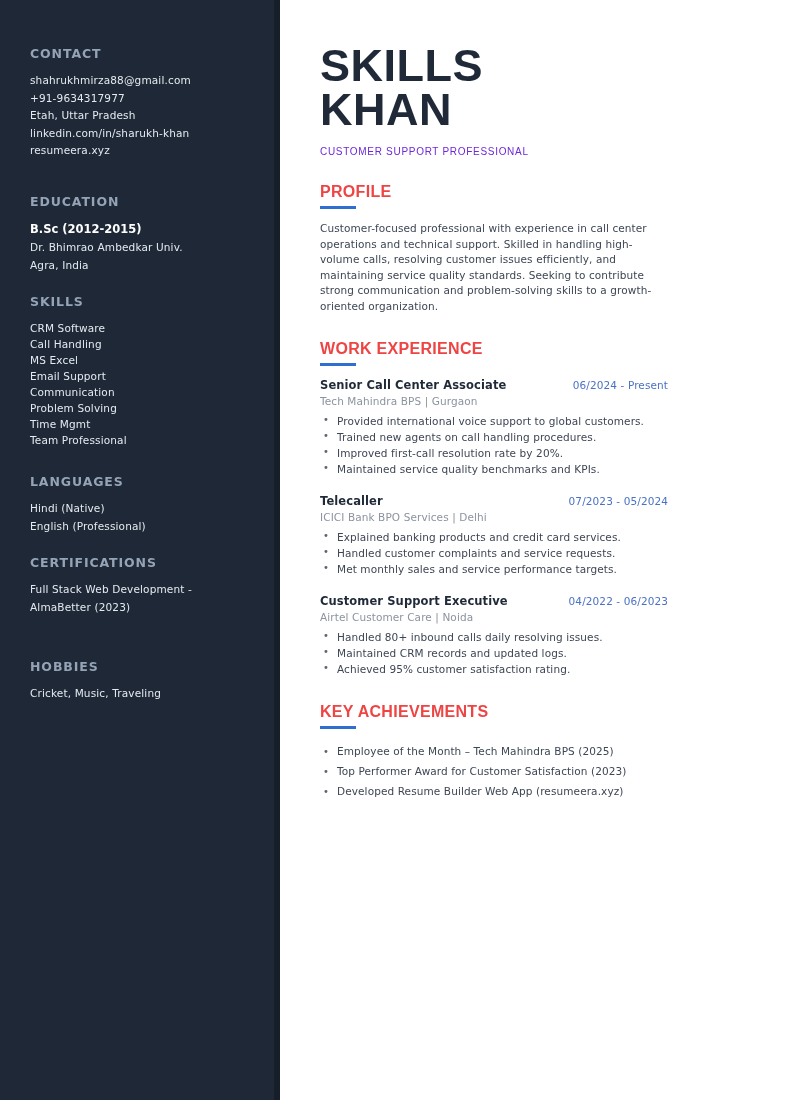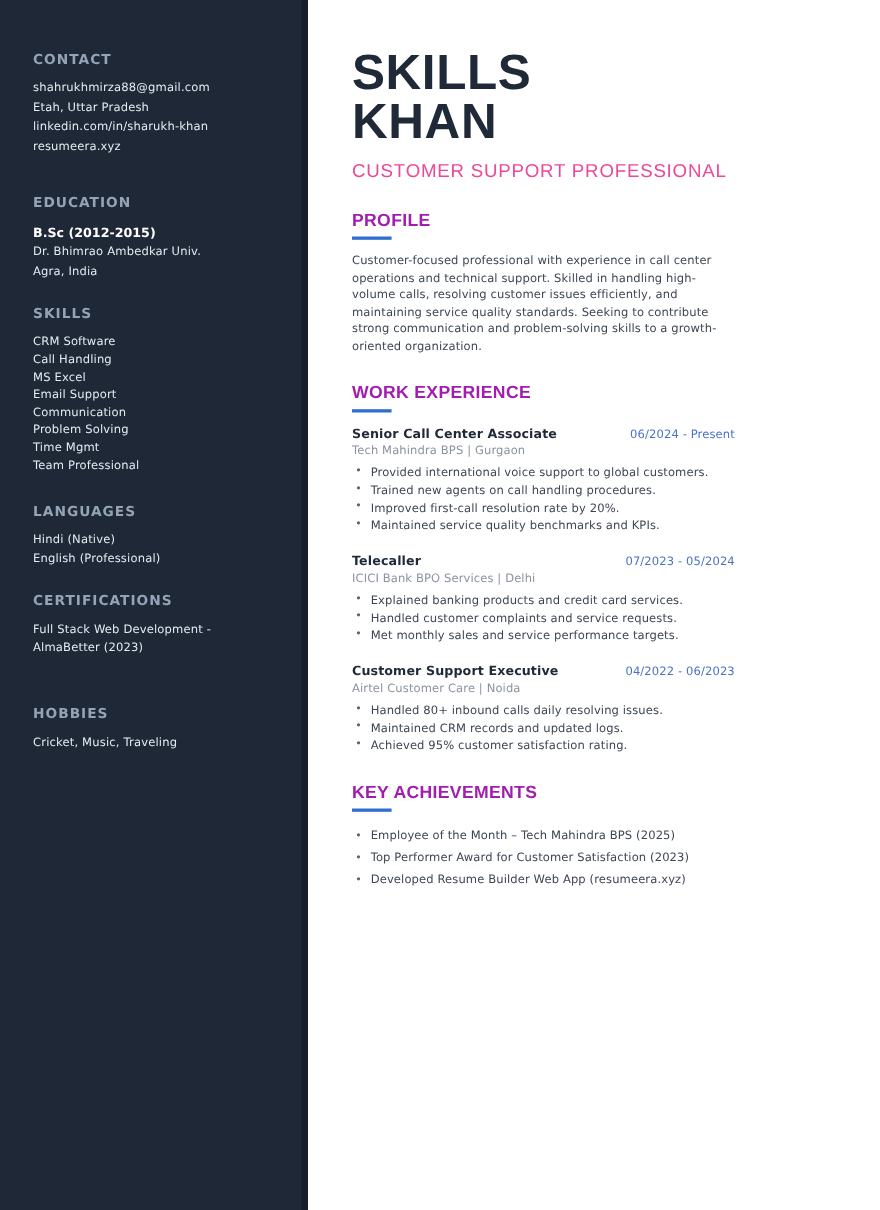--- a/index.html
+++ b/index.html
@@ -76,34 +76,34 @@
   .name {
     font-family: "Liberation Sans", sans-serif;
     font-size: 45px;
     line-height: 44px;
     font-weight: bold;
     color: #1f2937;
     letter-spacing: 0.5px;
     margin: 0;
   }
   .job-title {
-    font-size: 17px;
-    color: #ec4899;
+    font-size: 10px;
+    color: #6d28d9;
     letter-spacing: 0.7px;
     margin: 14px 0 0 0;
     font-family: "Liberation Sans", sans-serif;
   }
   .section {
     margin-top: 26px;
   }
   .sec-heading {
     font-family: "Liberation Sans", sans-serif;
     font-size: 16px;
     font-weight: bold;
-    color: #a21caf;
+    color: #ef4444;
     letter-spacing: 0.3px;
     margin: 0;
   }
   .sec-rule {
     width: 36px;
     height: 3px;
     background: #2f6fd0;
     margin: 5px 0 12px 0;
   }
   .profile-text {
@@ -185,20 +185,21 @@
 </head>
 <body>
 
 <div class="resume">
 
   <aside class="sidebar">
 
     <div class="side-section">
       <div class="side-heading">CONTACT</div>
       <div class="side-line">shahrukhmirza88@gmail.com</div>
+      <div class="side-line">+91-9634317977</div>
       <div class="side-line">Etah, Uttar Pradesh</div>
       <div class="side-line">linkedin.com/in/sharukh-khan</div>
       <div class="side-line">resumeera.xyz</div>
     </div>
 
     <div class="gap-md"></div>
 
     <div class="side-section">
       <div class="side-heading">EDUCATION</div>
       <div class="side-strong">B.Sc (2012-2015)</div>

